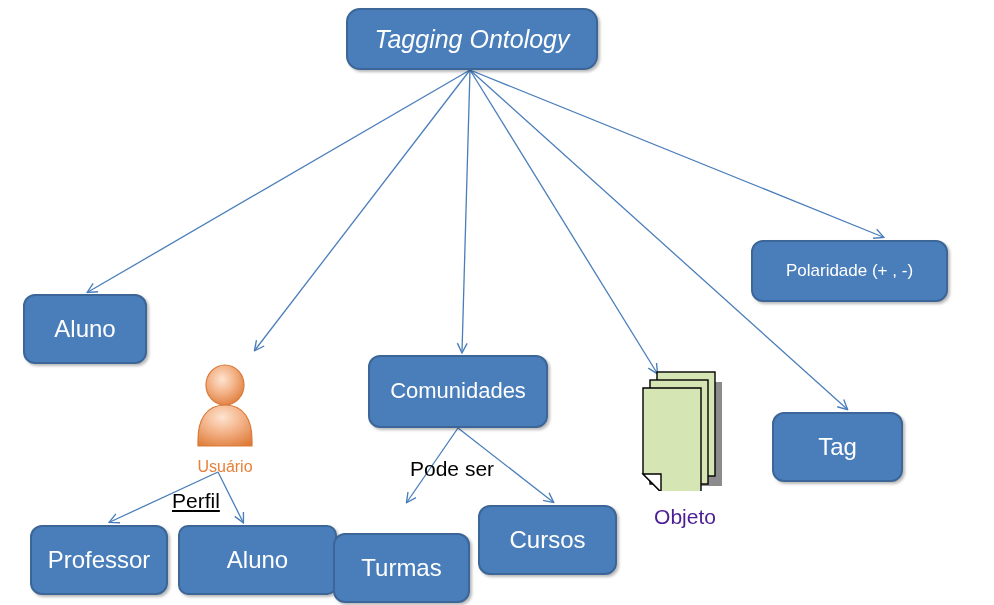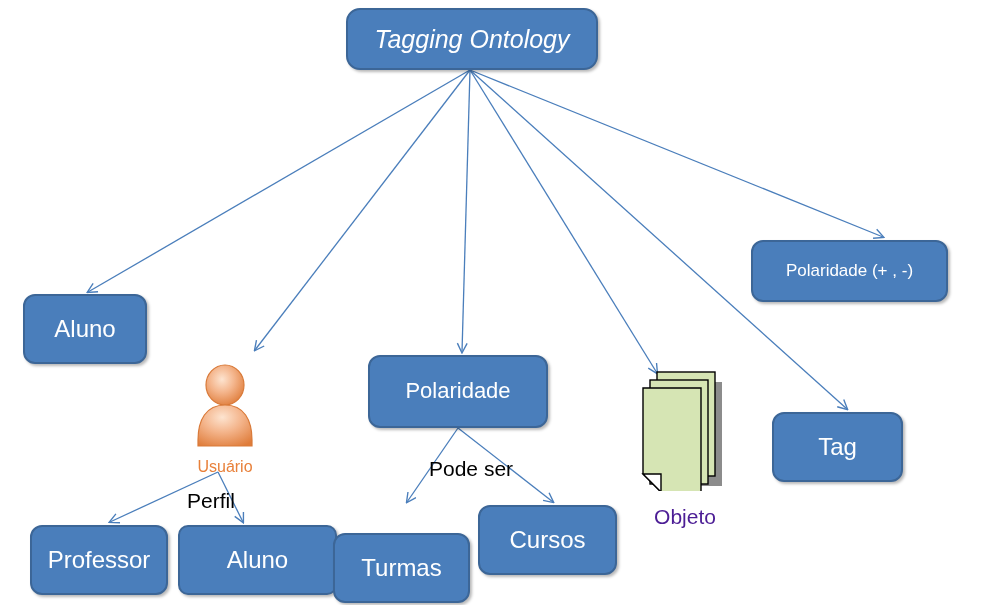--- a/index.html
+++ b/index.html
@@ -119,21 +119,21 @@
   <div class="node node-root" style="left:346px; top:8px; width:252px; height:62px;">
     <span>Tagging Ontology</span>
   </div>
 
   <div class="node node-lg" style="left:23px; top:294px; width:124px; height:70px;">
     <span>Aluno</span>
   </div>
 
   <div class="node node-md" style="left:368px; top:355px; width:180px; height:73px;">
     <span>
-      <span>Polaridade</span><br>
+      <span>Comunidades</span><br>
     </span>
   </div>
 
   <div class="node node-sm" style="left:751px; top:240px; width:197px; height:62px;">
     <span>Polaridade (+ , -)</span>
   </div>
 
   <div class="node node-lg" style="left:772px; top:412px; width:131px; height:70px;">
     <span>Tag</span>
   </div>
@@ -186,21 +186,21 @@
       <rect x="10" y="14" width="58" height="104" fill="#d6e5b4" stroke="#000000" stroke-width="1.4"></rect>
 
       <path d="M3 22 L61 22 L61 126 L21 126 L3 108 Z" fill="#d6e5b4" stroke="#000000" stroke-width="1.4"></path>
       <path d="M3 108 L21 108 L21 126 Z" fill="#ffffff" stroke="#000000" stroke-width="1.4"></path>
     </svg>
   </div>
   <div class="objeto-caption" style="left:630px; top:505px; width:110px;">
     <span>Objeto</span>
   </div>
 
-  <div class="edge-label" style="left:187px; top:489px;">
+  <div class="edge-label" style="left:172px; top:489px;text-decoration:underline;">
     <span>Perfil</span>
   </div>
 
-  <div class="edge-label" style="left:429px; top:457px;">
+  <div class="edge-label" style="left:410px; top:457px;">
     <span>Pode ser</span>
   </div>
 
 </div>
 
 </body></html>

